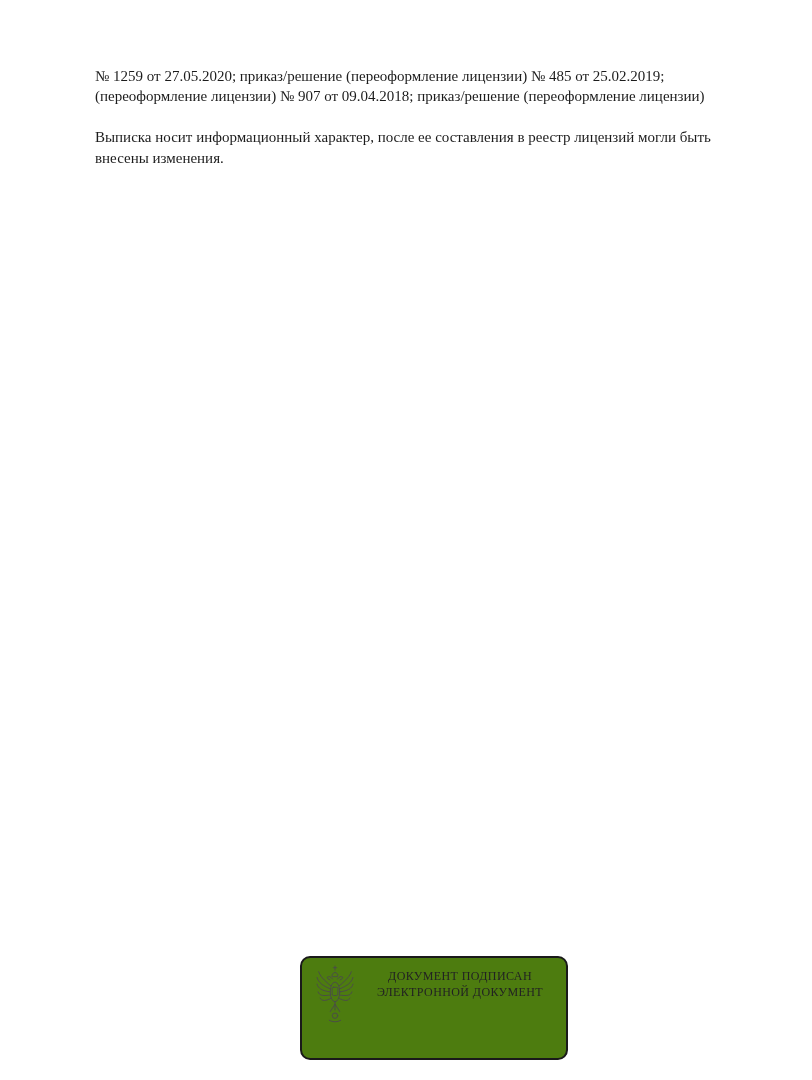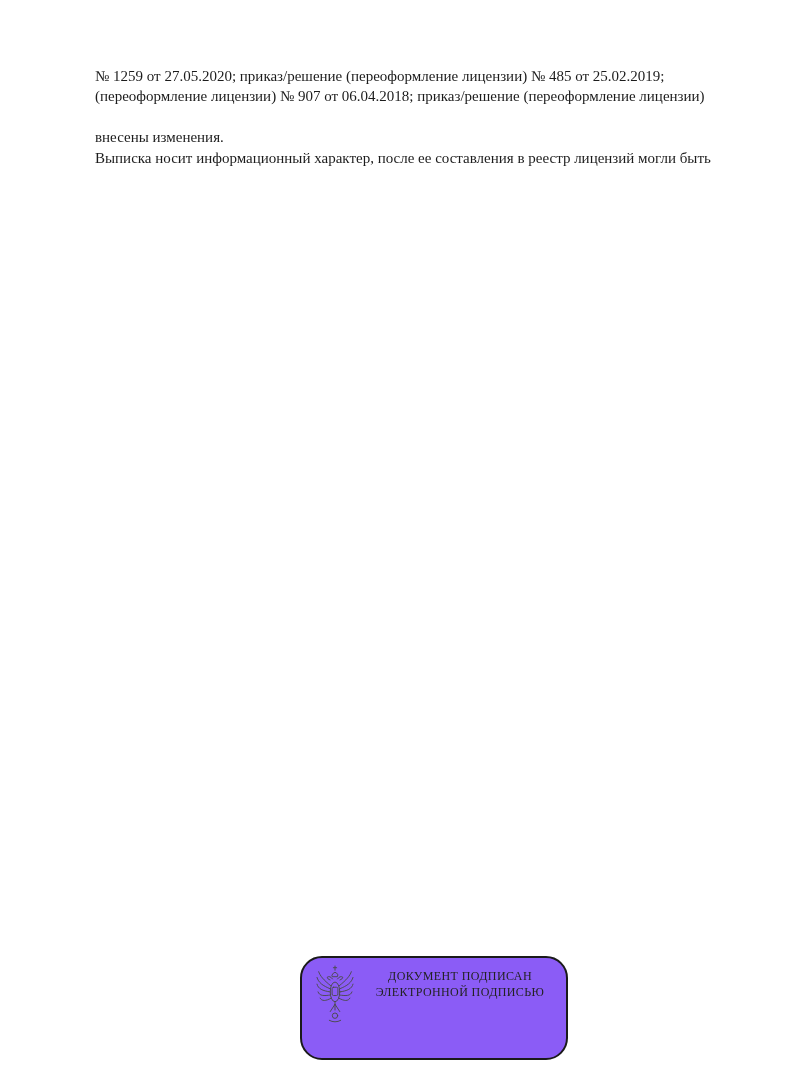--- a/index.html
+++ b/index.html
@@ -25,22 +25,22 @@
   }
   .para-gap { height: 20.4px; }
 
   .stamp-box {
     position: absolute;
     left: 300px;
     top: 956px;
     width: 264px;
     height: 100px;
     border: 2px solid #1a1a1a;
-    border-radius: 22px;
-    background: #8b5cf6;
+    border-radius: 10px;
+    background: #4d7c0f;
   }
   .stamp-emblem {
     position: absolute;
     left: 13px;
     top: 7px;
     width: 40px;
     height: 60px;
   }
   .stamp-text {
     position: absolute;
@@ -55,26 +55,26 @@
   }
 </style>
 </head>
 <body>
 
 <div class="page">
 
   <div class="text-block">
     <div>
       <div class="line">№ 1259 от 27.05.2020; приказ/решение (переоформление лицензии) № 485 от 25.02.2019;</div>
-      <div class="line">(переоформление лицензии) № 907 от 06.04.2018; приказ/решение (переоформление лицензии)</div>
+      <div class="line">(переоформление лицензии) № 907 от 09.04.2018; приказ/решение (переоформление лицензии)</div>
     </div>
     <div class="para-gap"></div>
     <div>
+      <div class="line">Выписка носит информационный характер, после ее составления в реестр лицензий могли быть</div>
       <div class="line">внесены изменения.</div>
-      <div class="line">Выписка носит информационный характер, после ее составления в реестр лицензий могли быть</div>
     </div>
   </div>
 
   <div class="stamp-box">
     <svg class="stamp-emblem" viewBox="0 0 38 58" fill="none" stroke="#4a4a4a" stroke-width="0.9" stroke-linecap="round">
 
       <path d="M19 1 v4 M17.4 2.6 h3.2"></path>
 
       <path d="M16.2 9.5 q2.8 -5 5.6 0 l-0.5 1.8 h-4.6 z"></path>
 
@@ -97,17 +97,17 @@
       <path d="M23.6 26 C31 25 35.4 23 36.4 18.5"></path>
       <path d="M23.2 29 C30 30 34 30 35.4 26"></path>
       <path d="M22.6 32 C28 35 31.8 35.2 33.4 32"></path>
 
       <path d="M19 35.5 v8 M19 38 l-4.6 7 M19 38 l4.6 7"></path>
       <circle cx="19" cy="49" r="2.6"></circle>
       <path d="M13.5 53.5 q5.5 3 11 0"></path>
     </svg>
     <div class="stamp-text">
       <div>ДОКУМЕНТ ПОДПИСАН</div>
-      <div>ЭЛЕКТРОННОЙ ПОДПИСЬЮ</div>
+      <div>ЭЛЕКТРОННОЙ ДОКУМЕНТ</div>
     </div>
   </div>
 
 </div>
 
 </body></html>

